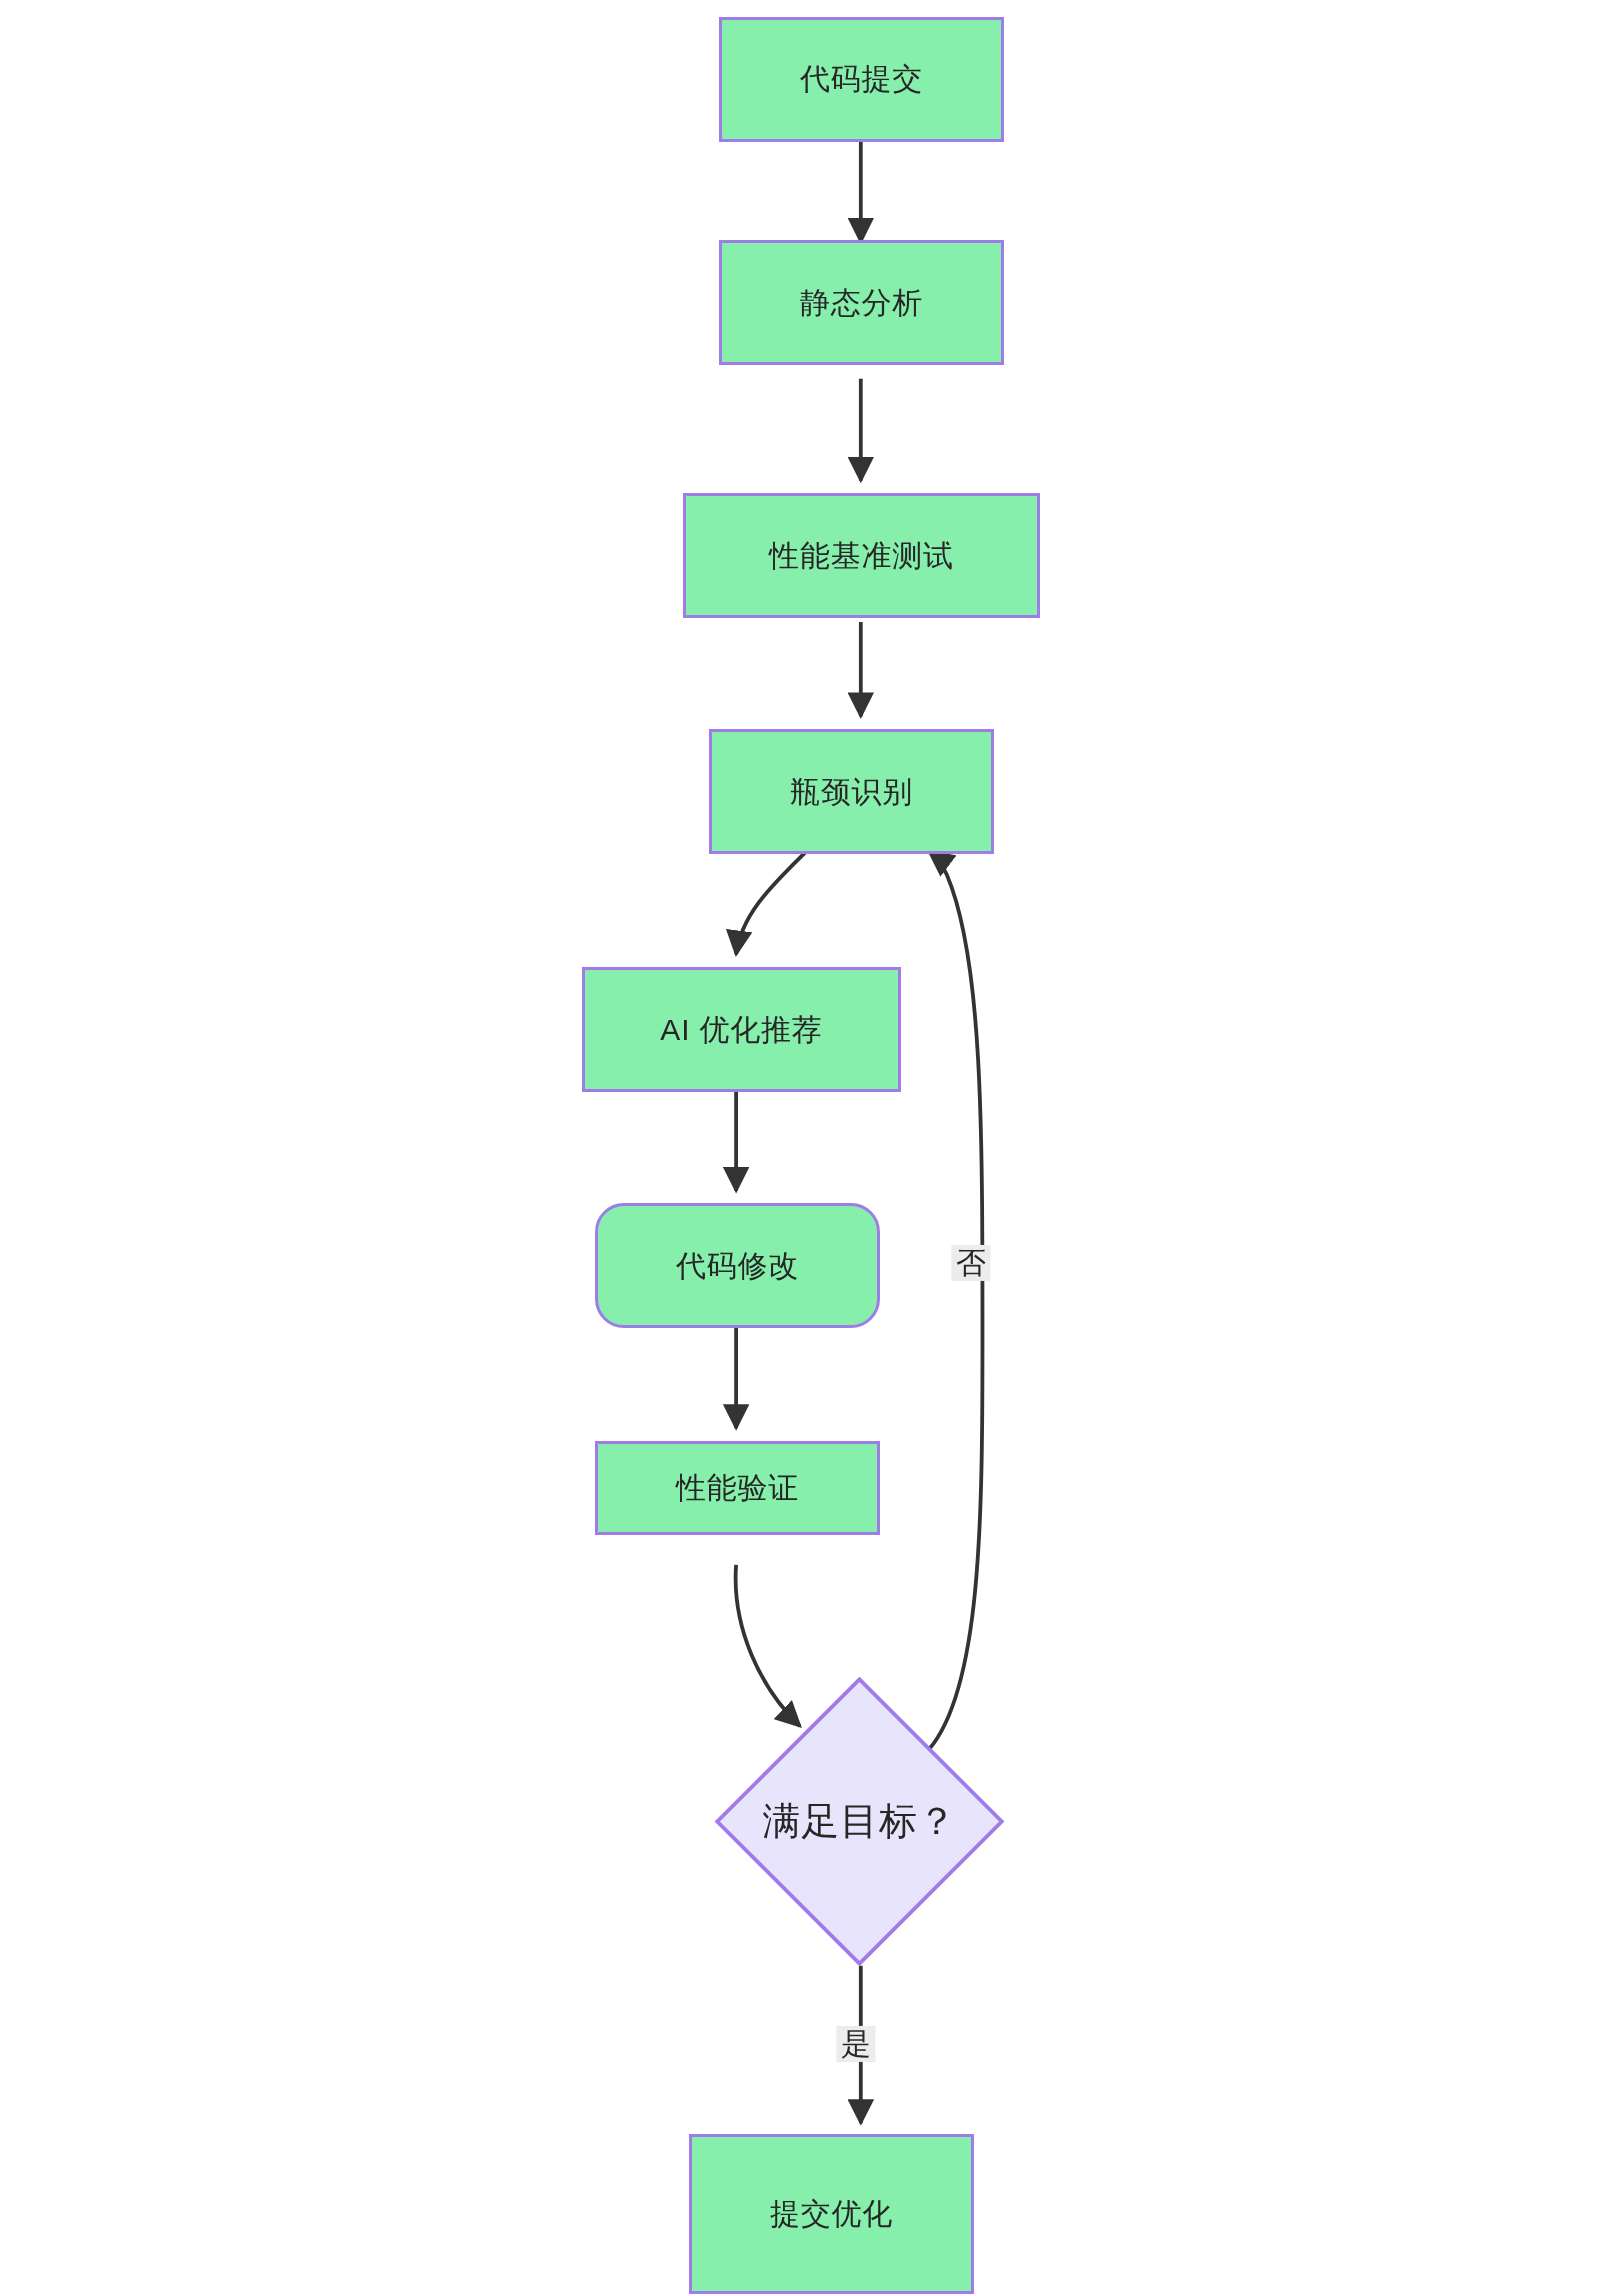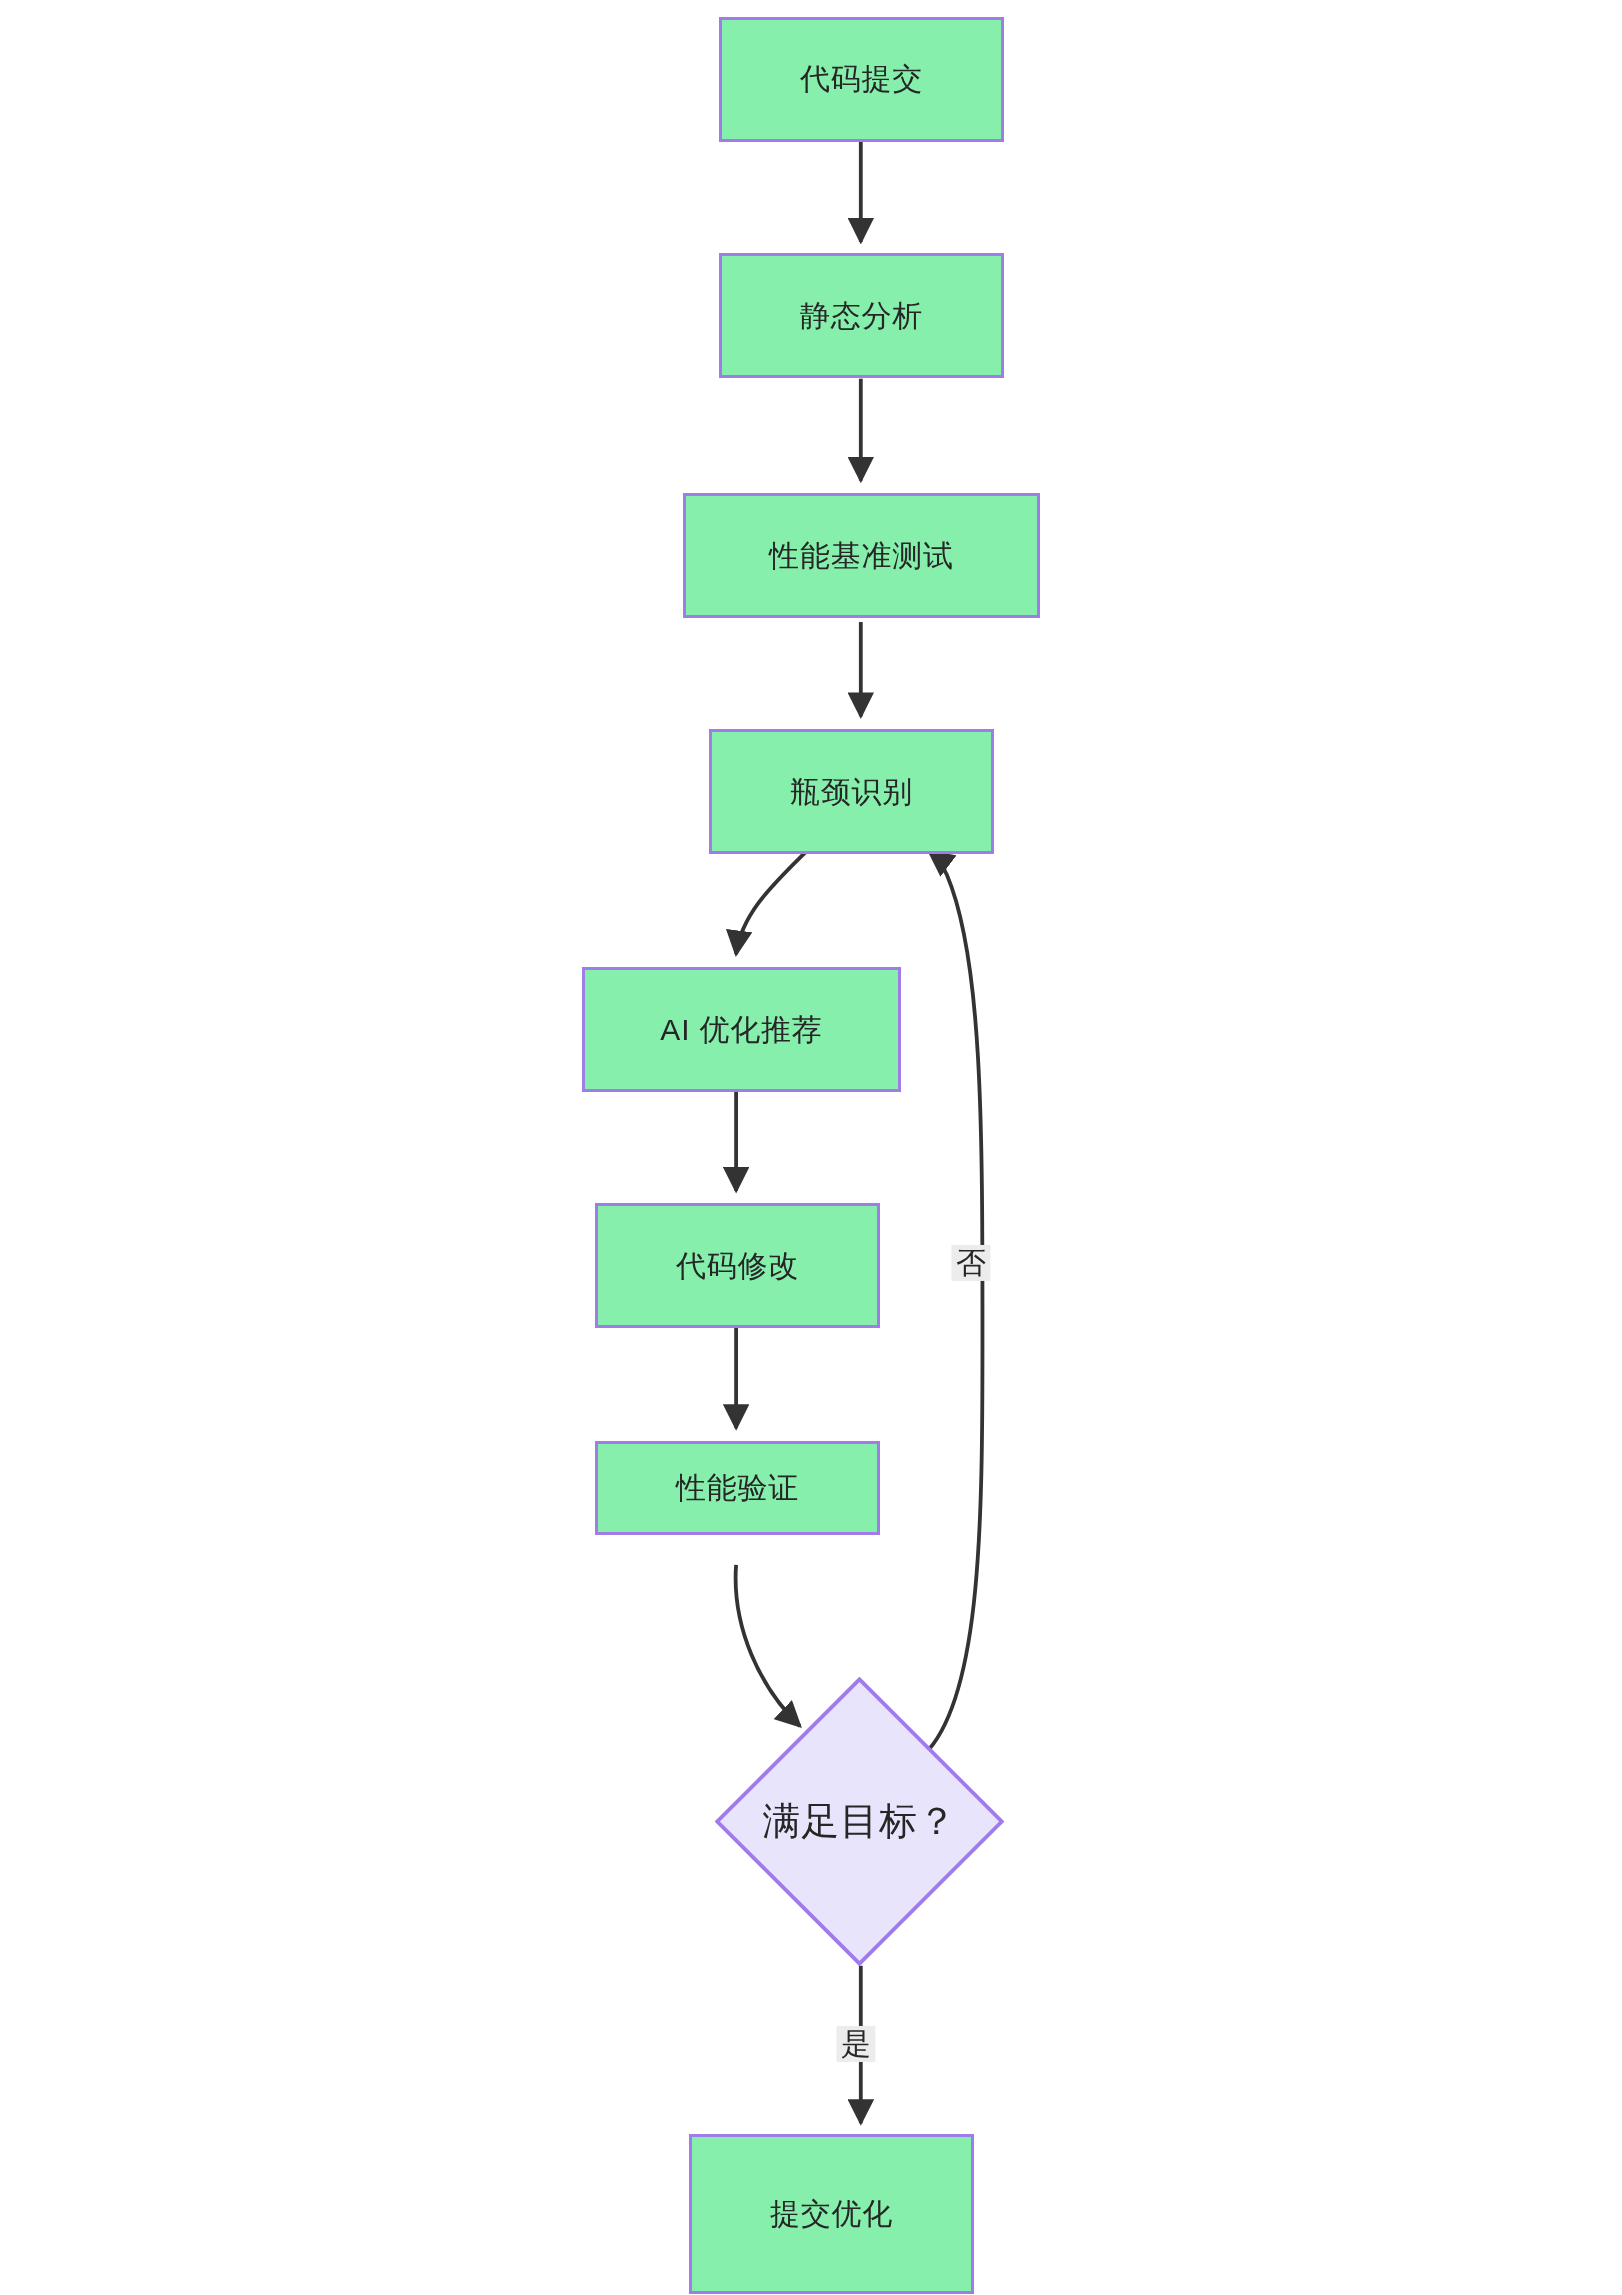--- a/index.html
+++ b/index.html
@@ -108,37 +108,37 @@
              C 1292 1480, 1292 1260, 1245 1150
              C 1238 1135, 1230 1126, 1222 1120" fill="none" stroke="#333333" stroke-width="5" marker-end="url(#arrowhead)"></path>
 
     <path d="M 1132 2585 L 1132 2792" fill="none" stroke="#333333" stroke-width="5" marker-end="url(#arrowhead)"></path>
   </svg>
 
   <div class="node" style="left:719px; top:16.7px; width:285px; height:125px;">
     <span class="node-label">代码提交</span>
   </div>
 
-  <div class="node" style="left:719px; top:253px; width:285px; height:125px;">
+  <div class="node" style="left:719px; top:240px; width:285px; height:125px;">
     <span class="node-label">静态分析</span>
   </div>
 
   <div class="node" style="left:683px; top:493px; width:357px; height:125px;">
     <span class="node-label">性能基准测试</span>
   </div>
 
   <div class="node" style="left:709px; top:729px; width:285px; height:125px;">
     <span class="node-label">瓶颈识别</span>
   </div>
 
   <div class="node" style="left:582px; top:967px; width:319px; height:125px;text-align:right;">
     <span class="node-label">AI 优化推荐</span>
   </div>
 
-  <div class="node" style="left:595px; top:1203px; width:285px; height:125px;">
+  <div class="node" style="left:595px; top:1203px; width:285px; height:125px;border-radius:29px;">
     <span class="node-label">代码修改</span>
   </div>
 
   <div class="node" style="left:595px; top:1441px; width:285px; height:94px;">
     <span class="node-label">性能验证</span>
   </div>
 
   <div class="diamond-wrap" style="left:715px; top:1677px; width:289px; height:289px;">
     <svg class="diamond-shape" viewBox="0 0 380 380" xmlns="http://www.w3.org/2000/svg">
       <polygon points="190,3 377,190 190,377 3,190" fill="#e8e4fb" stroke="#a07ce8" stroke-width="5"></polygon>

